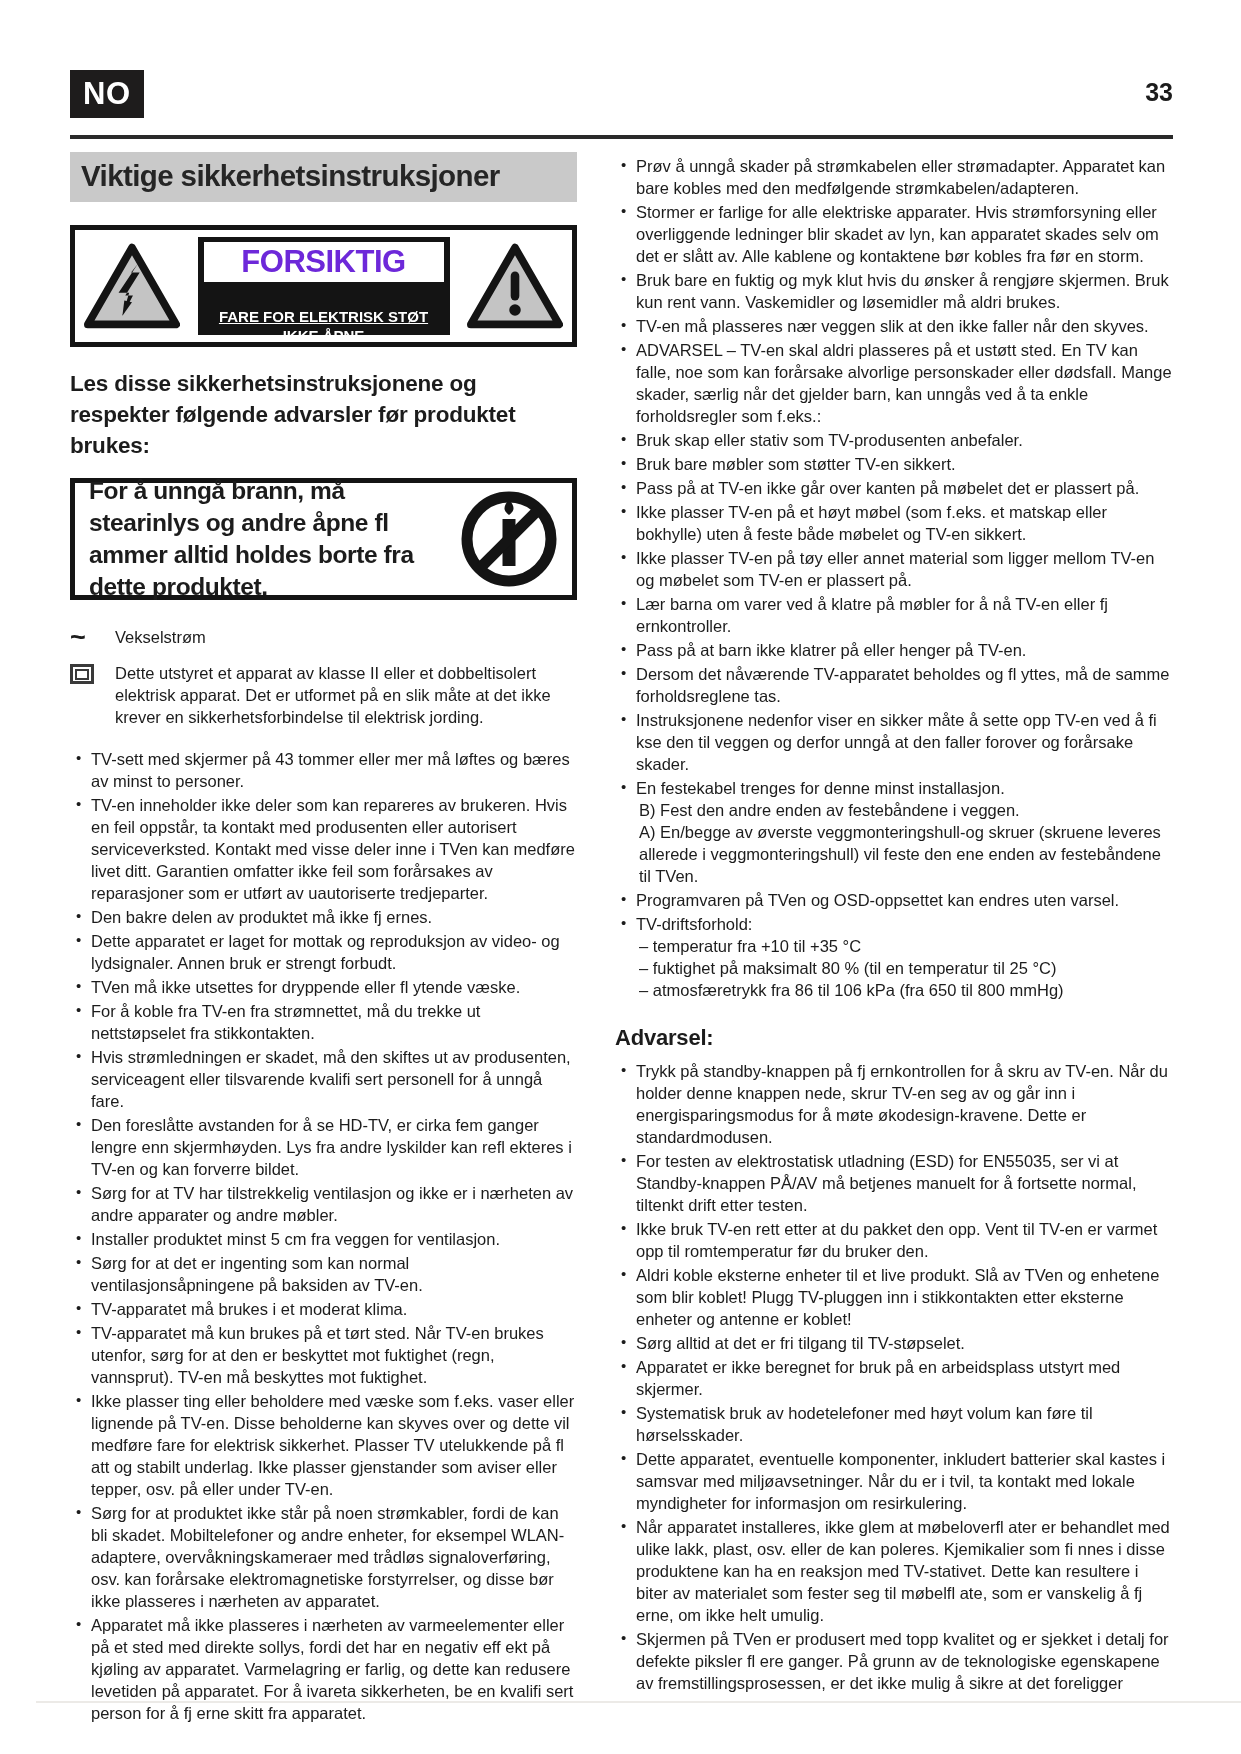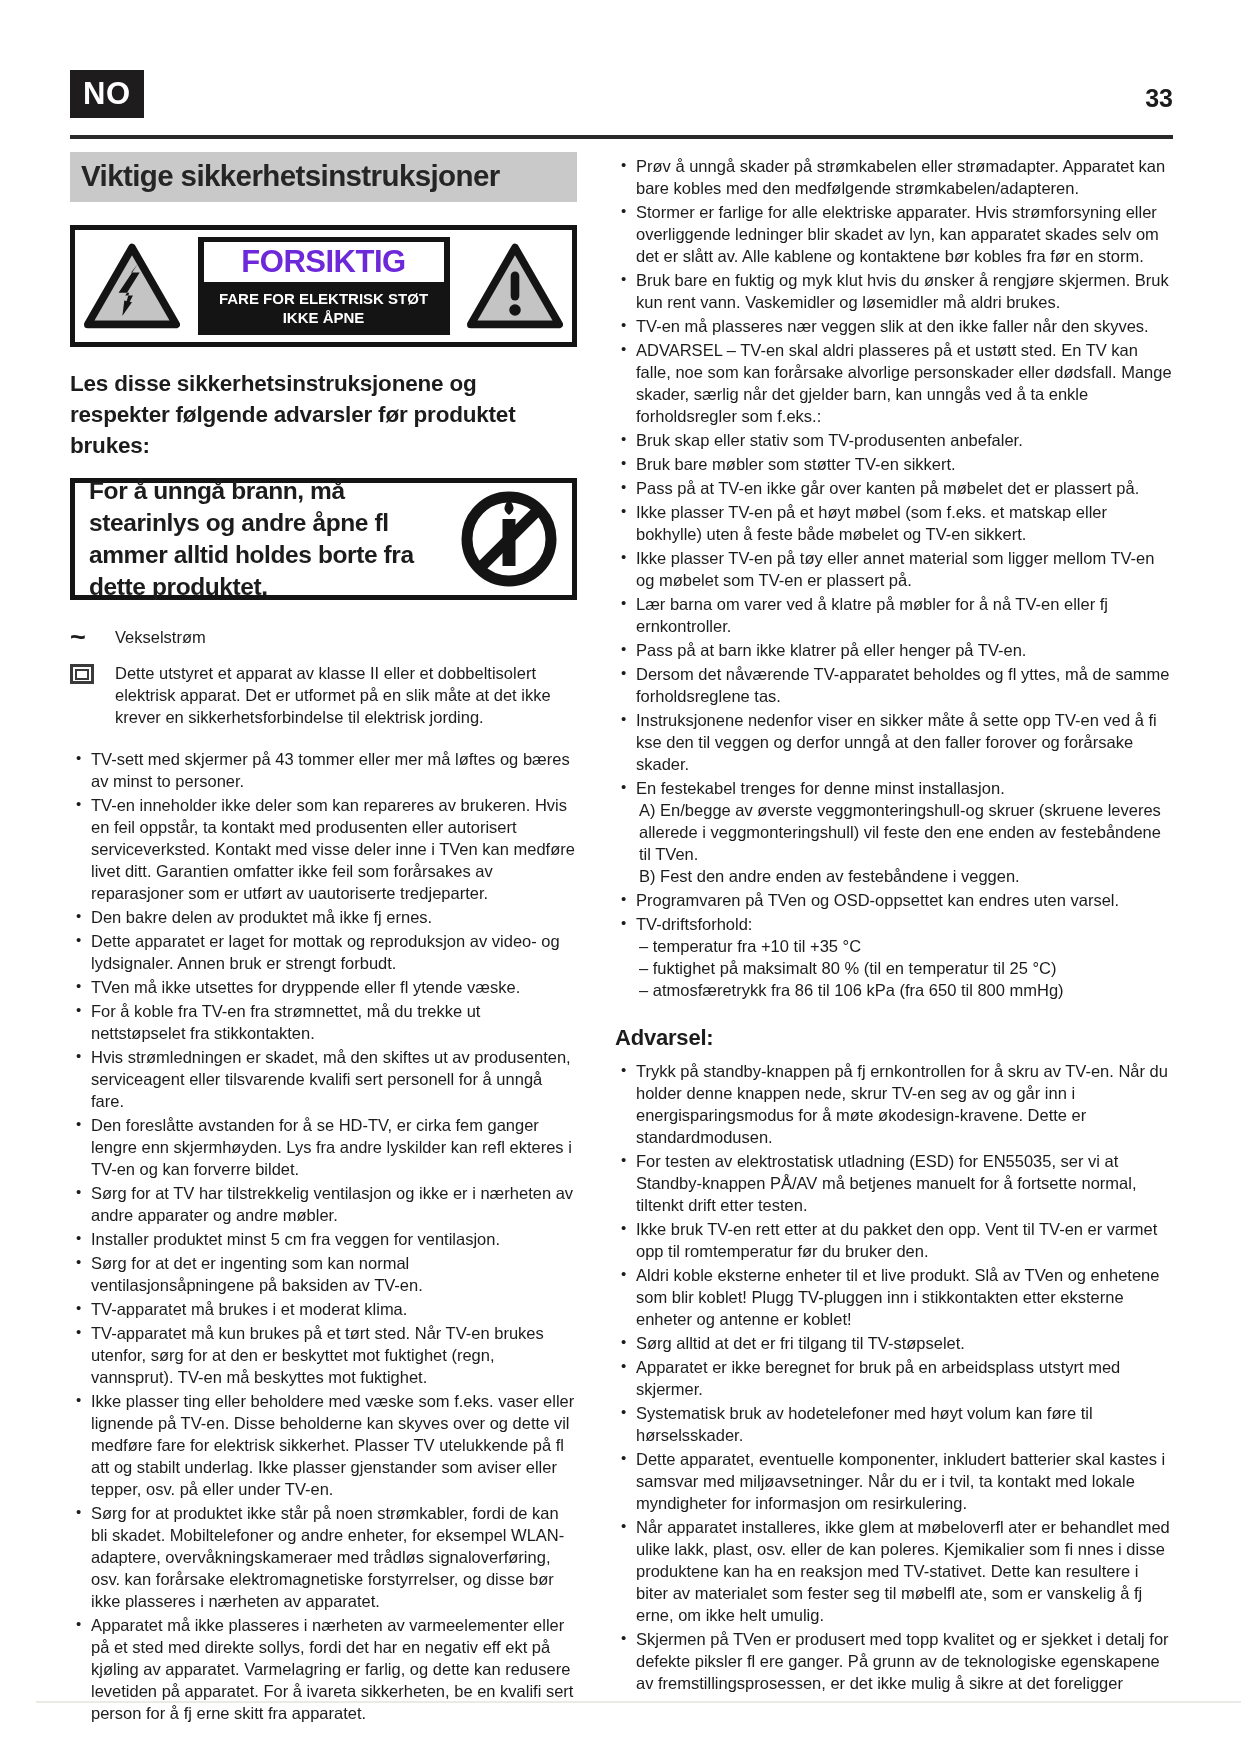--- a/index.html
+++ b/index.html
@@ -3,21 +3,21 @@
 <meta charset="utf-8">
 <style>
   html,body{margin:0;padding:0;}
   body{
     width:1241px;height:1754px;background:#ffffff;position:relative;overflow:hidden;
     font-family:"Liberation Sans", sans-serif;color:#1c1c1c;
     -webkit-font-smoothing:antialiased;
   }
   .page{padding:70px 68px 0 70px;}
   
-  .hdr{display:flex;justify-content:space-between;align-items:center;}
+  .hdr{display:flex;justify-content:space-between;align-items:flex-start;}
   .no-badge{
     background:#1e1c1c;color:#fff;font-weight:bold;font-size:31px;line-height:1;
     padding:8px 13px 9px 13px;letter-spacing:0.5px;
   }
   .page-num{font-weight:bold;font-size:25px;margin-top:8px;}
   .rule{height:4px;background:#2a2a2a;margin-top:17px;}
   
   .columns{display:flex;gap:38px;margin-top:13px;align-items:flex-start;}
   .col-left{width:507px;flex:0 0 507px;}
   .col-right{flex:1;min-width:0;padding-top:3px;}
@@ -35,21 +35,21 @@
   .tri-icon{width:96px;height:88px;flex:0 0 96px;}
   .caution-center{
     background:#141414;width:252px;height:98px;box-sizing:border-box;
     padding:5px 6px 4px;text-align:center;
   }
   .caution-title{
     background:#fff;color:#6d28d9;font-weight:800;font-size:31px;line-height:40px;
     letter-spacing:-0.5px;
   }
   .caution-line{color:#fff;font-weight:bold;font-size:15px;line-height:19px;}
-  .caution-line.first{margin-top:7px;}
+  .caution-line.first{margin-top:25px;text-decoration:underline;}
   
   .intro{
     font-weight:bold;font-size:22.5px;line-height:31px;margin-top:21px;
     letter-spacing:-0.2px;
   }
   
   .fire-box{
     border:5px solid #141414;margin-top:17px;height:112px;
     display:flex;align-items:center;justify-content:space-between;
     padding:0 13px 0 14px;
@@ -168,21 +168,21 @@
           <div class="bullet-item"><span class="bullet">•</span><span class="btext">ADVARSEL – TV-en skal aldri plasseres på et ustøtt sted. En TV kan falle, noe som kan forårsake alvorlige personskader eller dødsfall. Mange skader, særlig når det gjelder barn, kan unngås ved å ta enkle forholdsregler som f.eks.:</span></div>
           <div class="bullet-item"><span class="bullet">•</span><span class="btext">Bruk skap eller stativ som TV-produsenten anbefaler.</span></div>
           <div class="bullet-item"><span class="bullet">•</span><span class="btext">Bruk bare møbler som støtter TV-en sikkert.</span></div>
           <div class="bullet-item"><span class="bullet">•</span><span class="btext">Pass på at TV-en ikke går over kanten på møbelet det er plassert på.</span></div>
           <div class="bullet-item"><span class="bullet">•</span><span class="btext">Ikke plasser TV-en på et høyt møbel (som f.eks. et matskap eller bokhylle) uten å feste både møbelet og TV-en sikkert.</span></div>
           <div class="bullet-item"><span class="bullet">•</span><span class="btext">Ikke plasser TV-en på tøy eller annet material som ligger mellom TV-en og møbelet som TV-en er plassert på.</span></div>
           <div class="bullet-item"><span class="bullet">•</span><span class="btext">Lær barna om varer ved å klatre på møbler for å nå TV-en eller fj ernkontroller.</span></div>
           <div class="bullet-item"><span class="bullet">•</span><span class="btext">Pass på at barn ikke klatrer på eller henger på TV-en.</span></div>
           <div class="bullet-item"><span class="bullet">•</span><span class="btext">Dersom det nåværende TV-apparatet beholdes og fl yttes, må de samme forholdsreglene tas.</span></div>
           <div class="bullet-item"><span class="bullet">•</span><span class="btext">Instruksjonene nedenfor viser en sikker måte å sette opp TV-en ved å fi kse den til veggen og derfor unngå at den faller forover og forårsake skader.</span></div>
-          <div class="bullet-item"><span class="bullet">•</span><span class="btext">En festekabel trenges for denne minst installasjon.</span><div class="subline">A) En/begge av øverste veggmonteringshull-og skruer (skruene leveres allerede i veggmonteringshull) vil feste den ene enden av festebåndene til TVen.</div><div class="subline">B) Fest den andre enden av festebåndene i veggen.</div></div>
+          <div class="bullet-item"><span class="bullet">•</span><span class="btext">En festekabel trenges for denne minst installasjon.</span><div class="subline">B) Fest den andre enden av festebåndene i veggen.</div><div class="subline">A) En/begge av øverste veggmonteringshull-og skruer (skruene leveres allerede i veggmonteringshull) vil feste den ene enden av festebåndene til TVen.</div></div>
           <div class="bullet-item"><span class="bullet">•</span><span class="btext">Programvaren på TVen og OSD-oppsettet kan endres uten varsel.</span></div>
           <div class="bullet-item"><span class="bullet">•</span><span class="btext">TV-driftsforhold:</span><div class="subline">– temperatur fra +10 til +35 °C</div><div class="subline">– fuktighet på maksimalt 80 % (til en temperatur til 25 °C)</div><div class="subline">– atmosfæretrykk fra 86 til 106 kPa (fra 650 til 800 mmHg)</div></div>
         </div>
       <div class="advarsel-h">Advarsel:</div>
       <div class="blist">
           <div class="bullet-item"><span class="bullet">•</span><span class="btext">Trykk på standby-knappen på fj ernkontrollen for å skru av TV-en. Når du holder denne knappen nede, skrur TV-en seg av og går inn i energisparingsmodus for å møte økodesign-kravene. Dette er standardmodusen.</span></div>
           <div class="bullet-item"><span class="bullet">•</span><span class="btext">For testen av elektrostatisk utladning (ESD) for EN55035, ser vi at Standby-knappen PÅ/AV må betjenes manuelt for å fortsette normal, tiltenkt drift etter testen.</span></div>
           <div class="bullet-item"><span class="bullet">•</span><span class="btext">Ikke bruk TV-en rett etter at du pakket den opp. Vent til TV-en er varmet opp til romtemperatur før du bruker den.</span></div>
           <div class="bullet-item"><span class="bullet">•</span><span class="btext">Aldri koble eksterne enheter til et live produkt. Slå av TVen og enhetene som blir koblet! Plugg TV-pluggen inn i stikkontakten etter eksterne enheter og antenne er koblet!</span></div>
           <div class="bullet-item"><span class="bullet">•</span><span class="btext">Sørg alltid at det er fri tilgang til TV-støpselet.</span></div>

